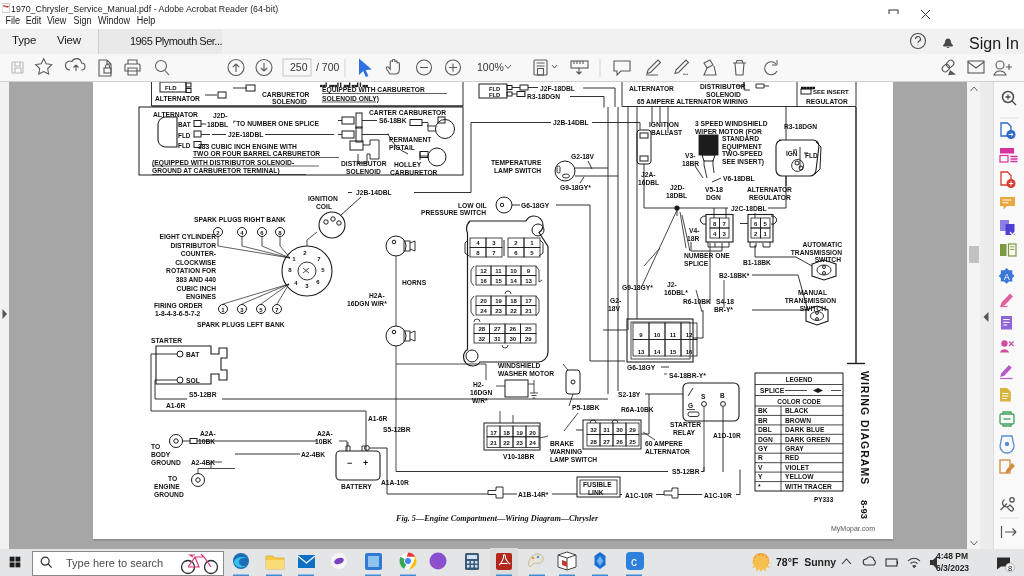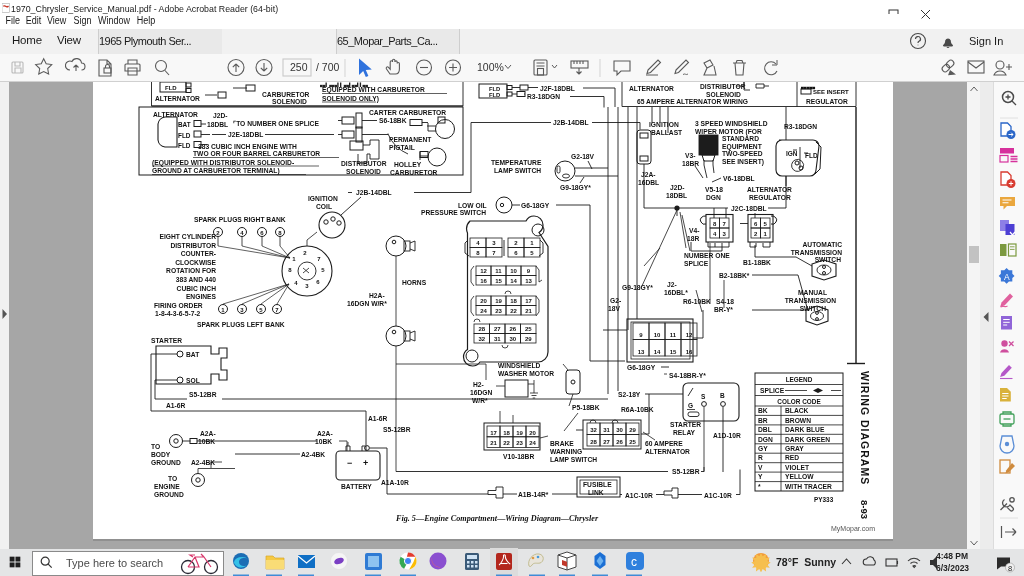--- a/index.html
+++ b/index.html
@@ -11,21 +11,21 @@
   #titlebar { left:0; top:0; width:1024px; height:14px; background:#fff; }
   #titletext { left:11px; top:2.5px; font-size:9.8px; color:#1a1a1a; transform:scale(0.9,1); transform-origin:0 0; }
   
   #menubar { left:0; top:14px; width:1024px; height:15px; background:#fff;
      font-size:10px; color:#1a1a1a; }
   #menubar span { position:absolute; top:1px; }
   
   #tabbar { left:0; top:29px; width:1024px; height:25px; background:#f1f1f1; }
   .tab { position:absolute; top:0; height:25px; background:#e9e9e9;
      border-left:1px solid #cecece; font-size:11px; letter-spacing:-0.5px; color:#1a1a1a;
-     text-align:left; line-height:25px; }
+     text-align:right; line-height:25px; }
   
   #toolbar { left:0; top:54px; width:1024px; height:28px; background:#f8f8f8;
      border-bottom:1px solid #d0d0d0; }
   
   #docarea { left:0; top:82px; width:1024px; height:467px; background:#a6a6a6; }
   #leftstrip { left:0; top:82px; width:9px; height:467px; background:#f1f1f1; }
   #page { left:93px; top:82px; width:800px; height:459px; background:#fff; border-bottom:2px solid #909090; }
   
   #vscroll { left:967px; top:82px; width:14px; height:467px; background:#f4f4f4; }
   #vthumb { left:969px; top:246px; width:10px; height:17px; background:#c2c2c2; }
@@ -59,30 +59,29 @@
   <div class="abs" id="menubar" style="transform:scale(0.9,1);transform-origin:0 0">
     <span style="left:6.1px">File</span>
       <span style="left:28.7px">Edit</span>
     <span style="left:52.2px">View</span>
       <span style="left:81.6px">Sign</span>
     <span style="left:108.9px">Window</span>
       <span style="left:151.9px">Help</span>
   </div>
 
   <div class="abs" id="tabbar">
-    <span class="abs" style="left:12px;top:5px;font-size:11.5px;letter-spacing:-0.2px;color:#1a1a1a">Home</span>
+    <span class="abs" style="left:12px;top:5px;font-size:11.5px;letter-spacing:-0.2px;color:#1a1a1a">Type</span>
     <span class="abs" style="left:57px;top:5px;font-size:11.5px;letter-spacing:-0.2px;color:#1a1a1a">View</span>
     <div class="tab" style="left:98px;width:124px">1965 Plymouth Ser...</div>
-    <div class="tab" style="left:336px;width:124px;border-right:1px solid #cecece">65_Mopar_Parts_Ca...</div>
     <svg class="abs" style="left:908px;top:2px" width="50" height="20" viewBox="0 0 50 20" fill="none" stroke="#4a4a4a" stroke-width="1.1">
       <circle cx="10" cy="10" r="7.5"></circle>
       <path d="M7.5 8 a2.5 2.5 0 1 1 3.5 2.3 c-.8.35-1 .8-1 1.7 m0 1.8 v.4" stroke-width="1.2"></path>
       <path d="M36 15.5 h8 a1 1 0 0 0 .6-1.8 c-1.2-.9-1.8-2.2-1.8-4.2 a3 3 0 0 0-5.6 0 c0 2-.6 3.3-1.8 4.2 a1 1 0 0 0 .6 1.8 z M38.5 16 a1.6 1.6 0 0 0 3 0" fill="#4a4a4a" stroke="none"></path>
     </svg>
-    <span class="abs" style="left:969px;top:6px;font-size:11px;color:#1a1a1a">Sign In</span>
+    <span class="abs" style="left:969px;top:6px;font-size:16px;color:#1a1a1a">Sign In</span>
   </div>
 
   <div class="abs" id="toolbar"></div>
   <svg class="abs" style="left:0;top:54px" width="1024" height="28" viewBox="0 0 1024 28" fill="none" stroke="#5a5a5a" stroke-width="1.1">
 
     <g stroke="#b9b9b9">
         <rect x="12" y="8" width="11" height="11" rx="1"></rect>
         <path d="M15 8 v4 h5 v-4 M15 19 v-5 h6 v5"></path>
       </g>
 

